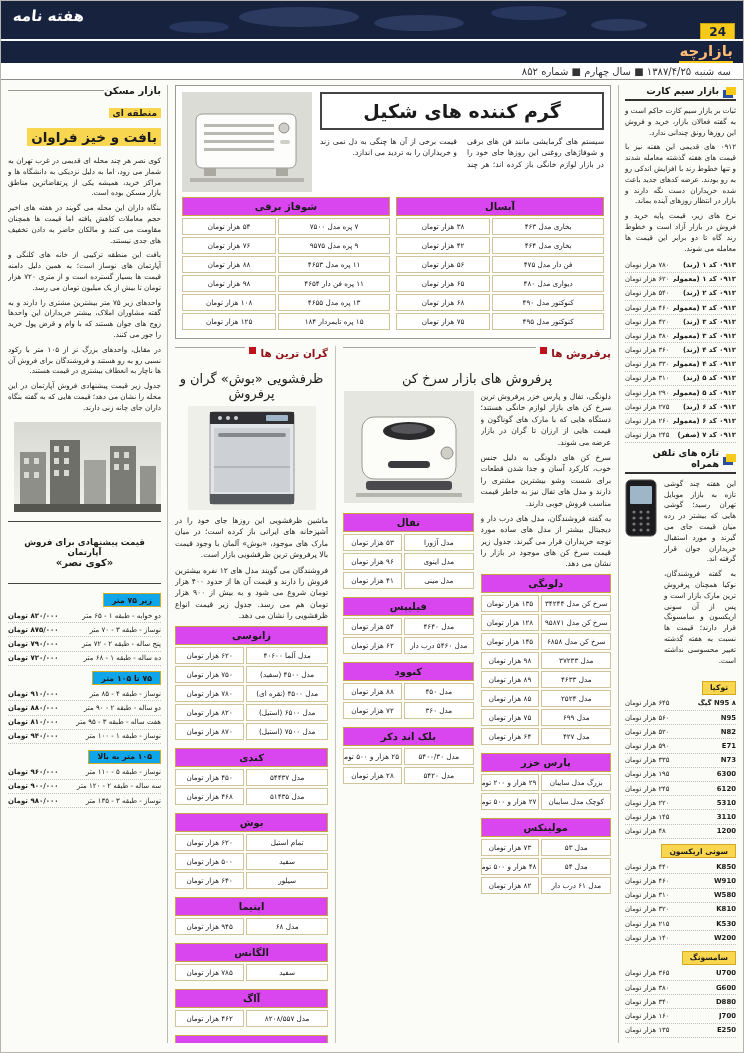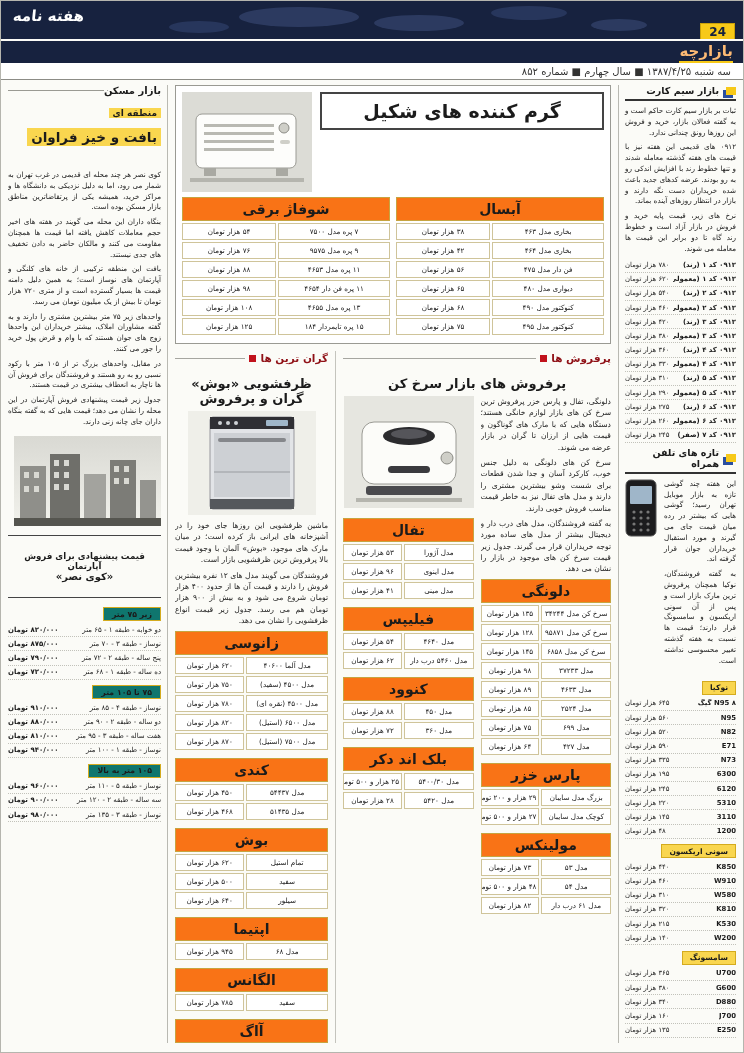--- a/index.html
+++ b/index.html
@@ -17,31 +17,31 @@
 
   
   .content{display:flex;gap:7px;padding:5px 7px;height:968px}
   .col-sim{width:118px;border-left:1px solid #b9b9b2;padding-left:6px;overflow:hidden}
   .col-center{flex:1;overflow:hidden;display:flex;flex-direction:column}
   .col-housing{width:160px;border-right:1px solid #b9b9b2;padding-right:6px;overflow:hidden}
 
   
   .art-body p{font-size:7.6px;line-height:1.5;text-align:justify;margin-bottom:4px}
   .tiny p{font-size:7.2px}
-  .art-headline{font-size:13px;font-weight:bold;text-align:center;margin:12px 0 5px}
+  .art-headline{font-size:13px;font-weight:normal;text-align:center;margin:12px 0 5px}
 
   
-  .sec-tab{display:flex;align-items:center;gap:4px;margin:1px 0 5px}
+  .sec-tab{display:flex;align-items:flex-start;gap:4px;margin:1px 0 5px}
   .sec-tab .lbl{font-size:10.5px;font-weight:bold;color:#8f1016;white-space:nowrap}
   .sec-tab .sq{width:7px;height:7px;background:#c1121c;flex:none}
   .sec-tab .line{flex:1;height:1px;background:#a6a6a0}
 
   
   .ptable{margin-bottom:8px}
-  .ptable-head{background:#f97316;border:1px solid #c7a440;text-align:center;font-weight:bold;font-size:14px;padding:3px 2px;margin-bottom:2px}
+  .ptable-head{background:#d946ef;border:1px solid #c7a440;text-align:center;font-weight:bold;font-size:10px;padding:3px 2px;margin-bottom:2px}
   .prow{display:flex;gap:2px;margin-bottom:2px}
   .prow span{border:1px solid #cfc49a;background:#fff;font-size:7.2px;padding:3px 2px;text-align:center;white-space:nowrap;overflow:hidden}
   .pmodel{flex:1.2}
   .pprice{flex:1}
 
   
   .top-article{border:1px solid #9a9a93;padding:6px;margin-bottom:7px;background:#fff}
   .ta-row1{display:flex;gap:8px;margin-bottom:5px}
   .ta-main{flex:1}
   .ta-headline{border:2px solid #444;padding:6px 4px;text-align:center;font-size:19px;font-weight:bold;margin-bottom:6px}
@@ -71,27 +71,27 @@
   .sim-list{margin-bottom:4px}
   .phone-row{display:flex;gap:7px;margin-bottom:5px}
   .phone-row .art-body{flex:1}
   .btag{display:inline-block;background:#f9d64f;border:1px solid #d4ab1e;font-size:7.6px;font-weight:bold;padding:1.5px 7px;margin:4px 0 2px}
 
   
   .col-head{display:flex;align-items:center;gap:0;margin-bottom:5px}
   .col-head .lbl{font-size:10px;font-weight:bold;white-space:nowrap}
   .col-head .line{flex:1;height:1px;background:#9a9a93}
   .kicker{display:inline-block;background:#f9d64f;font-size:9px;font-weight:bold;padding:0 4px;margin-bottom:2px}
-  .h-headline{margin-bottom:22px}
+  .h-headline{margin-bottom:8px}
   .h-headline .hl{background:#f9d64f;font-size:13.5px;font-weight:bold;padding:1px 4px}
   .city-photo{margin:4px 0 5px}
   .listing-title{text-align:center;font-weight:bold;border-top:1px solid #444;border-bottom:1px solid #444;padding:15px 0;margin-bottom:4px}
   .listing-title .l1{font-size:8.6px}
   .listing-title .l2{font-size:10px}
-  .htag{display:inline-block;background:#0f766e;border:1px solid #d4ab1e;font-size:7.8px;font-weight:bold;padding:1.5px 8px;margin:4px 0 2px}
+  .htag{display:inline-block;background:#0ea5e9;border:1px solid #d4ab1e;font-size:7.8px;font-weight:bold;padding:1.5px 8px;margin:4px 0 2px}
   .hrow{display:flex;justify-content:space-between;gap:3px;font-size:7px;border-bottom:1px dotted #c2c2ba;padding:2.6px 0;white-space:nowrap;overflow:hidden}
   .hprice{font-weight:bold}
 </style>
 </head>
 <body>
 
 <div class="page">
 
   <header>
     <div class="mast-top">
@@ -319,20 +319,21 @@
     </section>
 
     <section class="col-center">
 
       <article class="top-article">
         <div class="ta-row1">
           <div class="ta-main">
             <h1 class="ta-headline">گرم کننده های شکیل</h1>
             <div class="art-body ta-intro">
 
+            <p>سیستم های گرمایشی مانند فن های برقی و شوفاژهای روغنی این روزها جای خود را در بازار لوازم خانگی باز کرده اند؛ هر چند قیمت برخی از آن ها چنگی به دل نمی زند و خریداران را به تردید می اندازد.</p>
               </div>
           </div>
           <svg class="ta-img" width="130" height="100" viewBox="0 0 130 100">
             <rect x="0" y="0" width="130" height="100" fill="#dcdcd6"></rect>
             <rect x="14" y="22" width="100" height="54" rx="6" fill="#fdfdfb" stroke="#9a9a94"></rect>
             <rect x="22" y="32" width="70" height="3" fill="#b9b9b2"></rect>
             <rect x="22" y="40" width="70" height="3" fill="#b9b9b2"></rect>
             <rect x="22" y="48" width="70" height="3" fill="#b9b9b2"></rect>
             <rect x="22" y="56" width="70" height="3" fill="#b9b9b2"></rect>
             <circle cx="102" cy="36" r="5" fill="#cfcfc8" stroke="#8b8b85"></circle>

